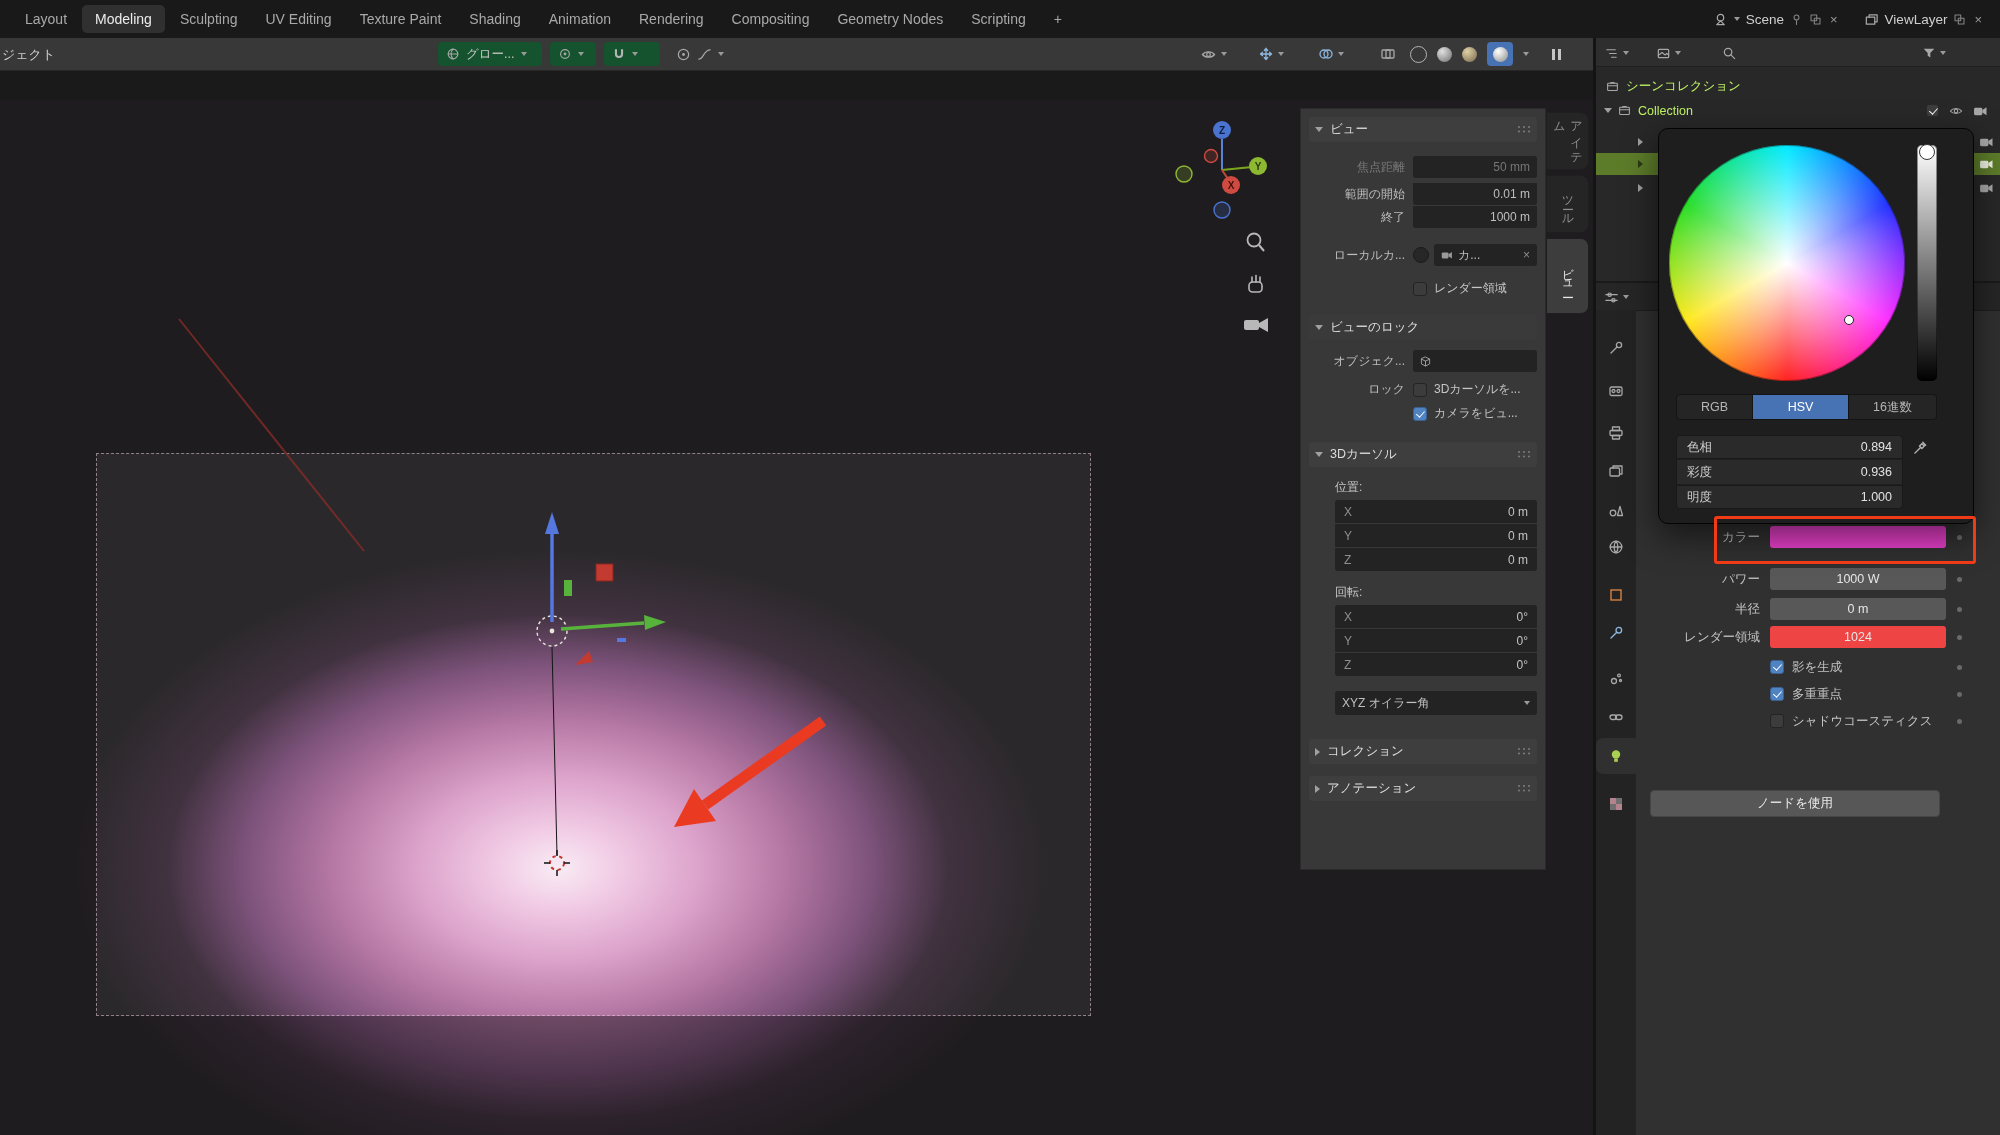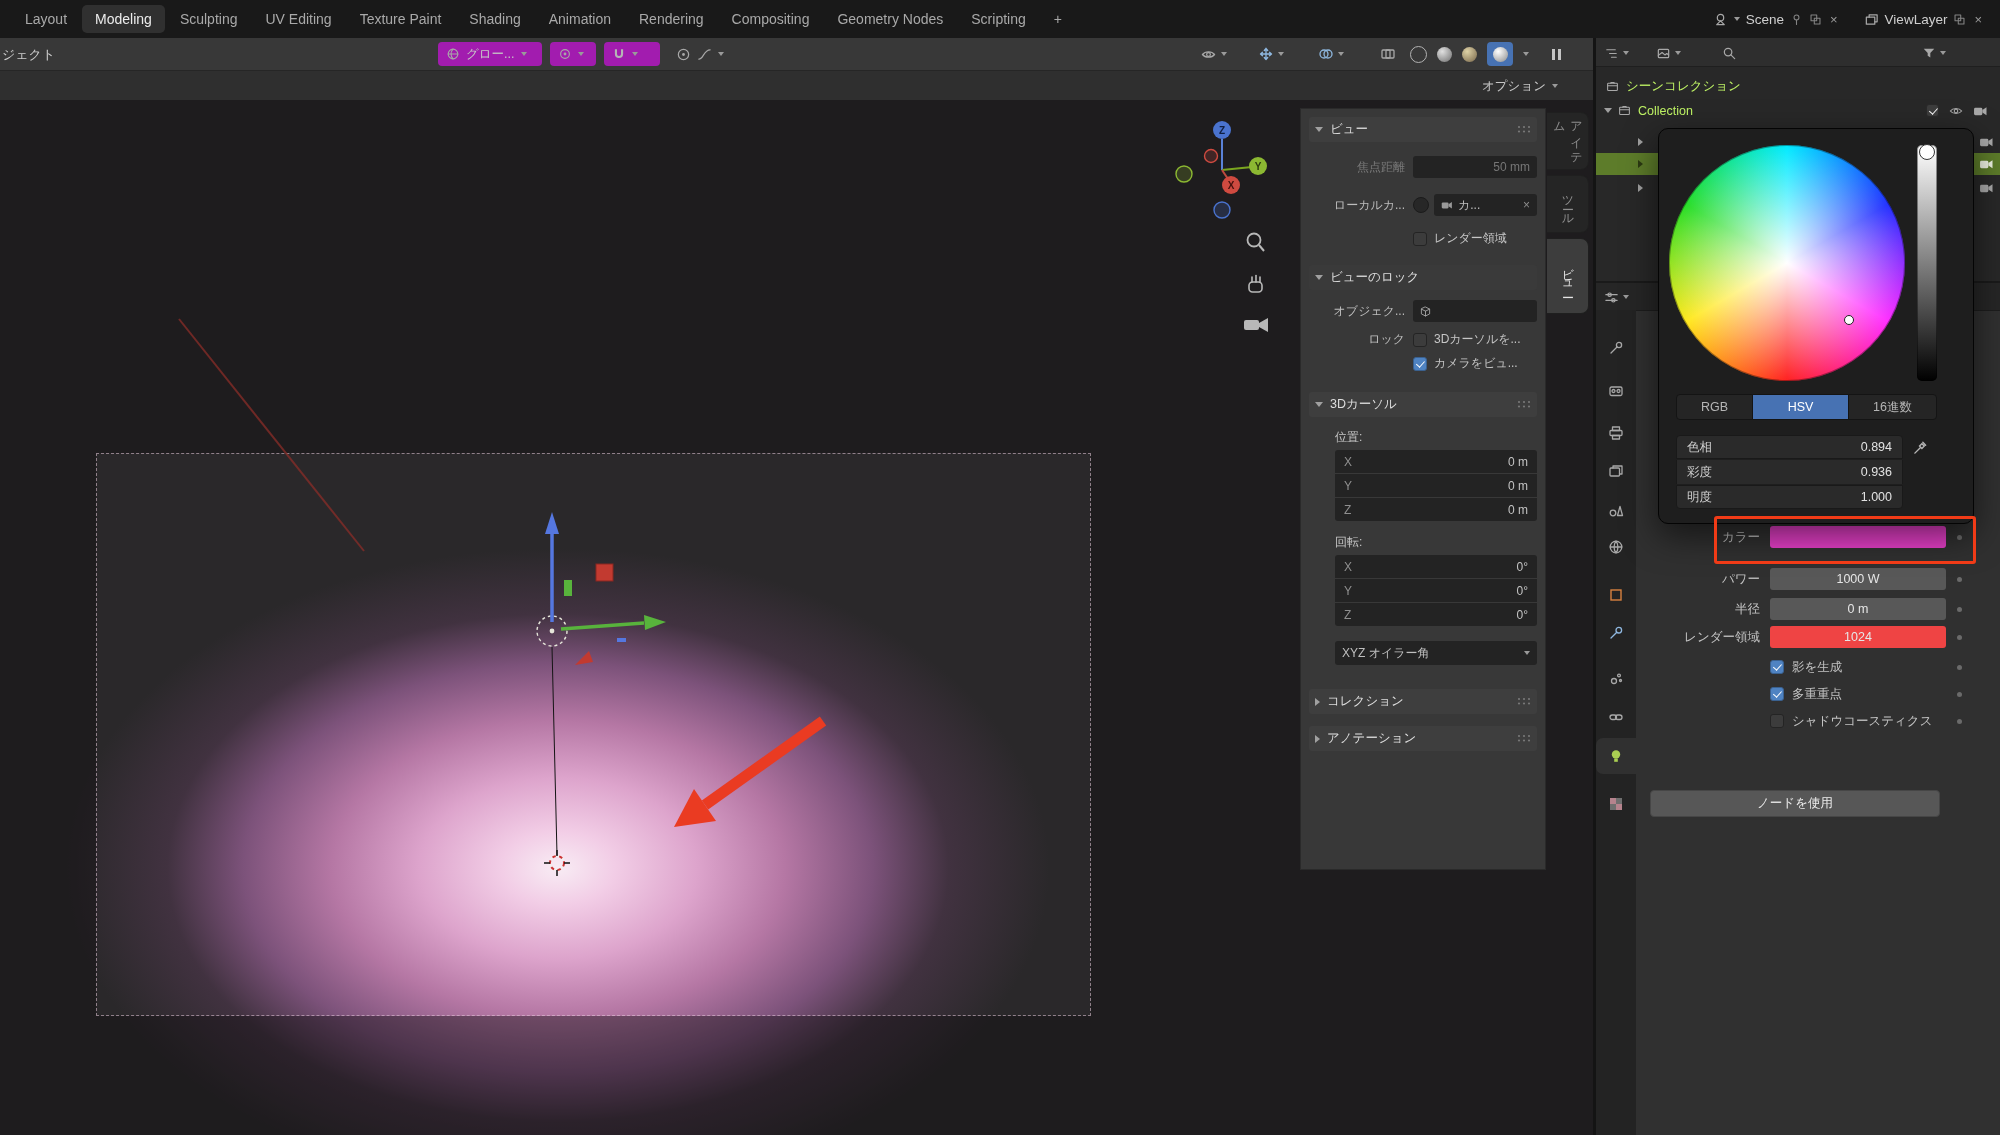--- a/index.html
+++ b/index.html
@@ -21,21 +21,21 @@
   .chev{width:0;height:0;border-left:3.5px solid transparent;border-right:3.5px solid transparent;
         border-top:4.5px solid #9a9a9a;display:inline-block;}
   .tri-r{width:0;height:0;border-top:4px solid transparent;border-bottom:4px solid transparent;
          border-left:5.5px solid #a0a0a0;display:inline-block;}
   .tri-d{width:0;height:0;border-left:4px solid transparent;border-right:4px solid transparent;
          border-top:5.5px solid #a0a0a0;display:inline-block;}
 
   
   #vheader{position:absolute;left:0;top:38px;width:1593px;height:32px;background:#383838;border-bottom:1px solid #262626;}
   #tsettings{position:absolute;left:0;top:71px;width:1593px;height:29px;background:#2f2f2f;border-bottom:1px solid #222;}
-  .pill{position:absolute;top:4px;height:24px;background:#a21caf;border-radius:4px;
+  .pill{position:absolute;top:4px;height:24px;background:#14532d;border-radius:4px;
         display:flex;align-items:center;gap:6px;padding:0 8px;color:#c6c6c6;font-size:12.5px;box-sizing:border-box;}
   .hic{position:absolute;top:4px;height:24px;display:flex;align-items:center;gap:4px;color:#bdbdbd;}
   .shball{width:15px;height:15px;border-radius:50%;}
   .icw{display:flex;align-items:center;}
 
   
   #canvas{position:absolute;left:0;top:100px;width:1593px;height:1035px;background:#2a282a;overflow:hidden;}
   #glow{position:absolute;left:-72px;top:358px;width:1260px;height:820px;
         background:radial-gradient(closest-side,#f8ecf4 0%,#f2cde6 9%,#dda4cc 22%,#b577a4 36%,#7c527a 50%,rgba(84,58,82,.55) 62%,rgba(42,40,42,0) 78%);}
   #camframe{position:absolute;left:96px;top:353px;width:993px;height:561px;
@@ -282,26 +282,20 @@
         <span class="shball" style="background:radial-gradient(circle at 35% 30%,#ffffff,#8a8a8a);"></span>
       </span>
       <span class="chev"></span>
     </div>
     <div class="hic" style="left:1552px;gap:3px;">
       <span style="width:3px;height:11px;background:#c6c6c6;"></span>
       <span style="width:3px;height:11px;background:#c6c6c6;"></span>
     </div>
   </div>
 
-  <div id="tsettings">
-    <div class="hic" style="left:1482px;top:3px;gap:6px;">
-      <span style="font-size:12.5px;color:#c6c6c6;">オプション</span>
-      <span class="chev"></span>
-    </div>
-  </div>
 
   <div id="canvas">
     <div id="glow"></div>
     <div id="camframe"></div>
 
     <svg id="vsvg" viewBox="0 0 1593 1035">
 
       <line x1="179" y1="219" x2="364" y2="451" stroke="#8a2d28" stroke-width="2" opacity="0.75"></line>
 
       <line x1="552" y1="547" x2="557" y2="755" stroke="#151515" stroke-width="1"></line>
@@ -383,20 +377,34 @@
       </span>
     </div>
 
     <div class="nrow dim" style="margin-top:14px;">
       <span class="nlabel">焦点距離</span>
       <div class="nfield">
           <span class="rv">50 mm</span>
         </div>
     </div>
 
+    <div class="stack" style="margin-top:5px;">
+      <div class="nrow">
+        <span class="nlabel">範囲の開始</span>
+        <div class="nfield">
+            <span class="rv">0.01 m</span>
+          </div>
+      </div>
+      <div class="nrow" style="margin-top:1px;">
+        <span class="nlabel">終了</span>
+        <div class="nfield">
+            <span class="rv">1000 m</span>
+          </div>
+      </div>
+    </div>
 
     <div class="nrow" style="margin-top:16px;">
       <span class="nlabel">ローカルカ...</span>
       <span class="togglecircle" style="margin-right:5px;"></span>
       <div class="nfield">
         <span class="icw">
           <svg width="12" height="10" viewBox="0 0 16 13">
               <rect x="1" y="3" width="9" height="8" rx="1.5" fill="#9a9a9a"></rect>
               <polygon points="10,5.5 14.5,2.5 14.5,11 10,8" fill="#9a9a9a"></polygon>
             </svg>

